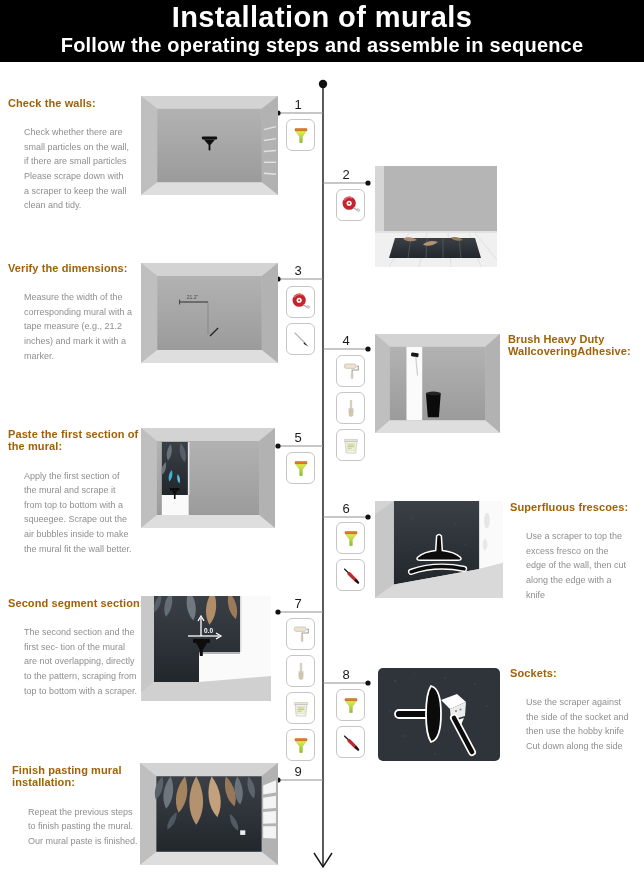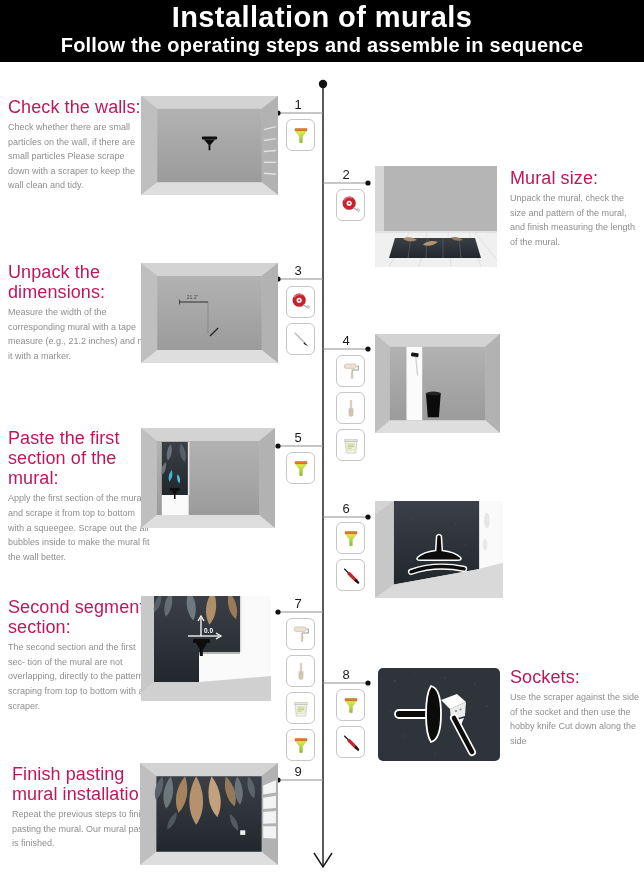--- a/index.html
+++ b/index.html
@@ -2,22 +2,22 @@
 <html><head>
 <meta charset="utf-8">
 <style>
   html,body{margin:0;padding:0;background:#fff;}
   #canvas{position:relative;width:644px;height:879px;background:#ffffff;overflow:hidden;
           font-family:"Liberation Sans",sans-serif;}
   .header{position:absolute;left:0;top:0;width:644px;height:62px;background:#000;color:#fff;text-align:center;}
   .header h1{margin:1px 0 0;font-size:29px;font-weight:600;letter-spacing:.4px;}
   .header h2{margin:0;font-size:20px;font-weight:700;letter-spacing:.2px;}
   .tb{position:absolute;}
-  .tb h3{margin:0 0 3px;font-size:18px;font-weight:400;color:#be185d;line-height:1.12;letter-spacing:.1px;}
-  .tb p{margin:0;font-size:9px;line-height:1.62;color:#8f8f8f;}
+  .tb h3{margin:0 0 3px;font-size:11px;font-weight:700;color:#a16207;line-height:1.12;letter-spacing:.1px;}
+  .tb p{margin:16px;font-size:9px;line-height:1.62;color:#8f8f8f;}
   .num{position:absolute;width:32px;text-align:center;font-size:13px;color:#1a1a1a;}
   .icons{position:absolute;display:flex;flex-direction:column;gap:5px;}
   .tool-icon{width:29px;height:32px;border:1px solid #c6c6c6;border-radius:6px;background:#fff;
              display:flex;align-items:center;justify-content:center;box-sizing:border-box;}
   .scene{position:absolute;}
   .scene svg{display:block;width:100%;height:100%;}
   .overlay{position:absolute;left:0;top:0;pointer-events:none;}
 </style>
 </head>
 <body>
@@ -170,27 +170,23 @@
         <line x1="36" y1="72" x2="33" y2="92"></line>
           <line x1="52" y1="72" x2="51" y2="92"></line>
         <line x1="68" y1="72" x2="68" y2="92"></line>
           <line x1="84" y1="72" x2="86" y2="92"></line>
       </g>
       <use href="#leaf" transform="translate(42,74) rotate(95) scale(0.5)" fill="#a8896a"></use>
       <use href="#leaf" transform="translate(63,76) rotate(80) scale(0.55)" fill="#b59371"></use>
       <use href="#leaf" transform="translate(88,74) rotate(100) scale(0.45)" fill="#97795a"></use>
     </svg>
   </div>
-  <div class="tb" style="left:510px;top:168px;width:130px">
-    <h3>Mural size:</h3>
-    <p>Unpack the mural, check the size and pattern of the mural, and finish measuring the length of the mural.</p>
-  </div>
 
   <div class="tb" style="left:8px;top:262px;width:150px">
-    <h3>Unpack the dimensions:</h3>
+    <h3>Verify the dimensions:</h3>
     <p>Measure the width of the corresponding mural with a tape measure (e.g., 21.2 inches) and mark it with a marker.</p>
   </div>
   <div class="scene" style="left:141px;top:263px;width:137px;height:100px">
     <svg viewBox="0 0 135 100" preserveAspectRatio="none">
       <rect width="135" height="100" fill="#c7c7c7"></rect>
       <polygon points="0,0 135,0 119,13 16,13" fill="#d3d3d3"></polygon>
       <polygon points="0,0 16,13 16,87 0,100" fill="#bfbfbf"></polygon>
       <polygon points="135,0 119,13 119,87 135,100" fill="#b2b2b2"></polygon>
       <polygon points="0,100 16,87 119,87 135,100" fill="#dedede"></polygon>
       <rect x="16" y="13" width="103" height="74" fill="url(#g-wall)"></rect>
@@ -242,20 +238,21 @@
       <polygon points="0,100 16,87 119,87 135,100" fill="#dedede"></polygon>
       <rect x="16" y="13" width="103" height="74" fill="url(#g-wall)"></rect>
       <rect x="34" y="13" width="17" height="74" fill="#fbfbfb"></rect>
       <rect x="39" y="19" width="8" height="4" rx="1" fill="#181818" transform="rotate(8 43 21)"></rect>
       <line x1="44" y1="23" x2="46" y2="42" stroke="#cfcfcf" stroke-width="1.4"></line>
       <polygon points="55,60 71,60 69,84 57,84" fill="#0b0b0b"></polygon>
       <ellipse cx="63" cy="60" rx="8" ry="1.8" fill="#222"></ellipse>
     </svg>
   </div>
   <div class="tb" style="left:508px;top:333px;width:136px">
+    <h3>Brush Heavy Duty WallcoveringAdhesive:</h3>
   </div>
 
   <div class="tb" style="left:8px;top:428px;width:142px">
     <h3>Paste the first section of the mural:</h3>
     <p>Apply the first section of the mural and scrape it from top to bottom with a squeegee. Scrape out the air bubbles inside to make the mural fit the wall better.</p>
   </div>
   <div class="scene" style="left:141px;top:428px;width:134px;height:100px">
     <svg viewBox="0 0 135 100" preserveAspectRatio="none">
       <rect width="135" height="100" fill="#c7c7c7"></rect>
       <polygon points="0,0 135,0 119,13 16,13" fill="#d3d3d3"></polygon>
@@ -314,20 +311,24 @@
           <circle cx="35" cy="50" r="0.6"></circle>
       </g>
       <polygon points="110,0 135,0 135,64 110,70" fill="#fafafa"></polygon>
       <ellipse cx="118" cy="20" rx="3" ry="8" fill="#d9d9d9" opacity="0.6"></ellipse>
       <ellipse cx="116" cy="45" rx="2.5" ry="6" fill="#dedede" opacity="0.6"></ellipse>
       <polygon points="0,100 20,86 110,70 135,64 135,100" fill="#d9d9d9"></polygon>
       <path d="M38,73 q26,-9 56,-3" stroke="#ffffff" stroke-width="6.5" fill="none" stroke-linecap="round"></path>
       <path d="M38,73 q26,-9 56,-3" stroke="#0c0c0c" stroke-width="3.6" fill="none" stroke-linecap="round"></path>
       <path d="M65,36 q2.5,-3 5,0 l1,15 q13,1.5 19,7 q2.5,3 -3,3 h-39 q-5.5,0 -3,-3 q6,-5.5 19,-7 z" fill="#0c0c0c" stroke="#ffffff" stroke-width="1.6"></path>
     </svg>
+  </div>
+  <div class="tb" style="left:510px;top:501px;width:134px">
+    <h3>Superfluous frescoes:</h3>
+    <p>Use a scraper to top the excess fresco on the edge of the wall, then cut along the edge with a knife</p>
   </div>
 
   <div class="tb" style="left:8px;top:597px;width:146px">
     <h3>Second segment section:</h3>
     <p>The second section and the first sec- tion of the mural are not overlapping, directly to the pattern, scraping from top to bottom with a scraper.</p>
   </div>
   <div class="scene" style="left:141px;top:596px;width:130px;height:105px">
     <svg viewBox="0 0 130 105" preserveAspectRatio="none">
       <rect width="130" height="105" fill="#d4d4d4"></rect>
       <polygon points="0,0 13,0 13,86 0,97" fill="#c8c8c8"></polygon>

